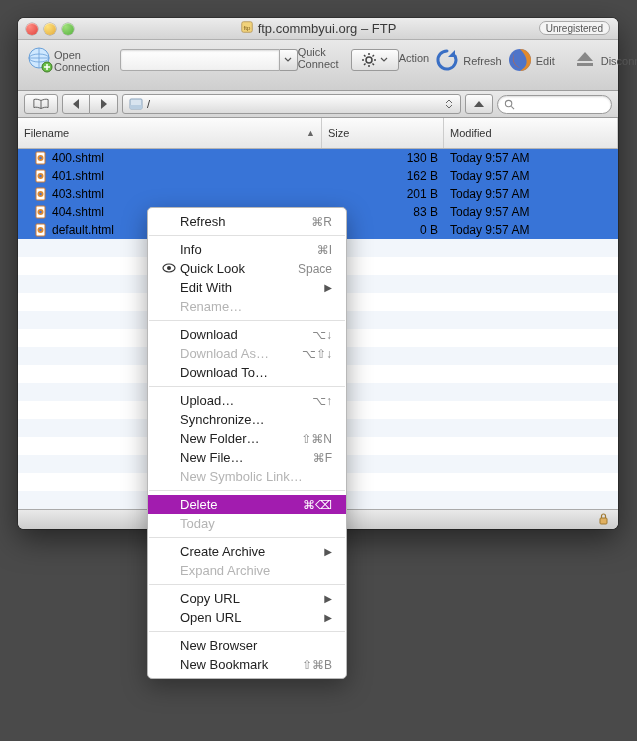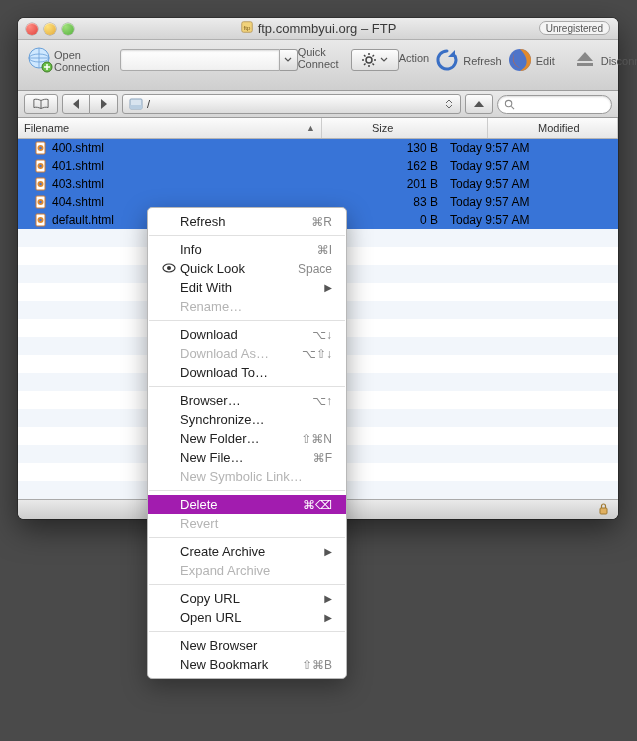--- a/index.html
+++ b/index.html
@@ -79,21 +79,21 @@
   .pathseg{flex:1;display:flex;align-items:center;gap:4px;padding:0 6px;}
   .disk{width:14px;height:14px;}
   .search{
     flex:0 0 115px; height:19px; border:1px solid #9a9a9a; border-radius:10px;
     background:#fff; display:flex; align-items:center; padding:0 6px; gap:4px;
     box-shadow: inset 0 1px 2px rgba(0,0,0,0.15);
   }
   .search svg{width:11px;height:11px;}
   .colhdr{
     display:flex; background:linear-gradient(#fcfcfc,#e7e7e7);
-    border-bottom:1px solid #b5b5b5; height:21px; font-size:11px; color:#333;gap:44px;
+    border-bottom:1px solid #b5b5b5; height:31px; font-size:11px; color:#333;
   }
   .colhdr > div{display:flex;align-items:center;padding:0 6px;border-right:1px solid #ccc;}
   .col-name{flex:0 0 304px; justify-content:space-between;}
   .col-size{flex:0 0 122px; justify-content:flex-start;}
   .col-mod{flex:1;}
   .sortarrow{font-size:9px;color:#666;}
   .filelist{background:#fff; min-height:360px; position:relative;}
   .row{
     display:flex; height:18px; align-items:center; font-size:12px;
     background:#3874d7; color:#000000;
@@ -427,21 +427,21 @@
       </div>
     <div class="ctxitem disabled">
         <span><span class="iconprefix"></span><span>Download As…</span></span>
         <span class="sc">⌥⇧↓</span>
       </div>
     <div class="ctxitem">
         <span><span class="iconprefix"></span><span>Download To…</span></span>
       </div>
     <div class="ctxsep"></div>
     <div class="ctxitem">
-        <span><span class="iconprefix"></span><span>Browser…</span></span>
+        <span><span class="iconprefix"></span><span>Upload…</span></span>
         <span class="sc">⌥↑</span>
       </div>
     <div class="ctxitem">
         <span><span class="iconprefix"></span><span>Synchronize…</span></span>
       </div>
     <div class="ctxitem">
         <span><span class="iconprefix"></span><span>New Folder…</span></span>
         <span class="sc">⇧⌘N</span>
       </div>
     <div class="ctxitem">
@@ -450,21 +450,21 @@
       </div>
     <div class="ctxitem disabled">
         <span><span class="iconprefix"></span><span>New Symbolic Link…</span></span>
       </div>
     <div class="ctxsep"></div>
     <div class="ctxitem hl">
         <span><span class="iconprefix"></span><span>Delete</span></span>
         <span class="sc">⌘⌫</span>
       </div>
     <div class="ctxitem disabled">
-        <span><span class="iconprefix"></span><span>Revert</span></span>
+        <span><span class="iconprefix"></span><span>Today</span></span>
       </div>
     <div class="ctxsep"></div>
     <div class="ctxitem">
         <span><span class="iconprefix"></span><span>Create Archive</span></span>
         <span class="submarker">▶</span>
       </div>
     <div class="ctxitem disabled">
         <span><span class="iconprefix"></span><span>Expand Archive</span></span>
       </div>
     <div class="ctxsep"></div>

